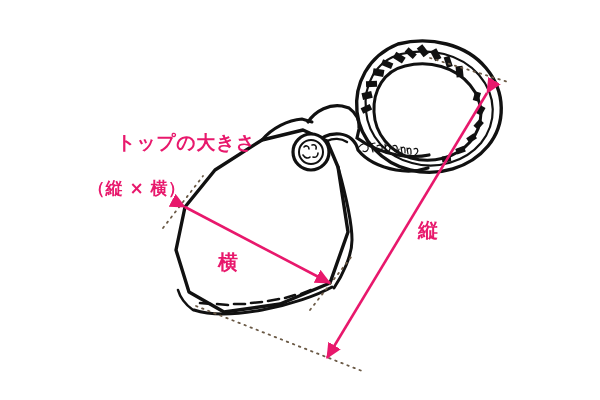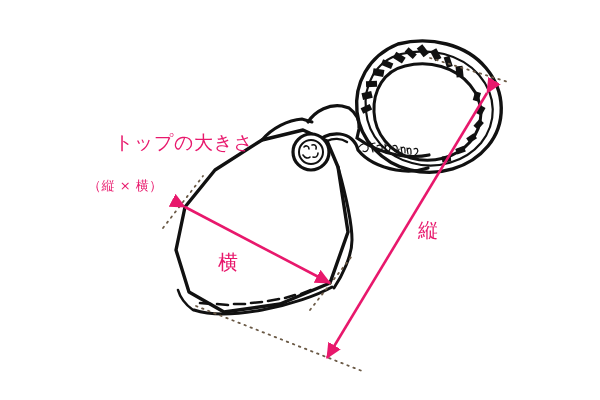--- a/index.html
+++ b/index.html
@@ -11,20 +11,21 @@
     width: 600px;
     height: 400px;
     overflow: hidden;
     font-family: "Liberation Sans", sans-serif;
   }
   #stage {
     position: relative;
     width: 544px;
     height: 400px;
     background: #ffffff;
+    font-weight: bold;
   }
   #diagram-svg {
     position: absolute;
     left: 0;
     top: 0;
     width: 600px;
     height: 400px;
   }
   .anno-text {
     position: absolute;
@@ -34,21 +35,21 @@
     line-height: 1.22;
     user-select: none;
   }
   #callout-top-size {
     left: 88px;
     top: 108px;
     font-size: 19px;
     letter-spacing: 0.5px;
   }
   #callout-top-size .sub {
-    font-size: 13px;
+    font-size: 17px;
     letter-spacing: 0.5px;
     display: block;
   }
   #label-yoko {
     left: 218px;
     top: 250px;
     font-size: 20px;
   }
   #label-tate {
     left: 418px;

